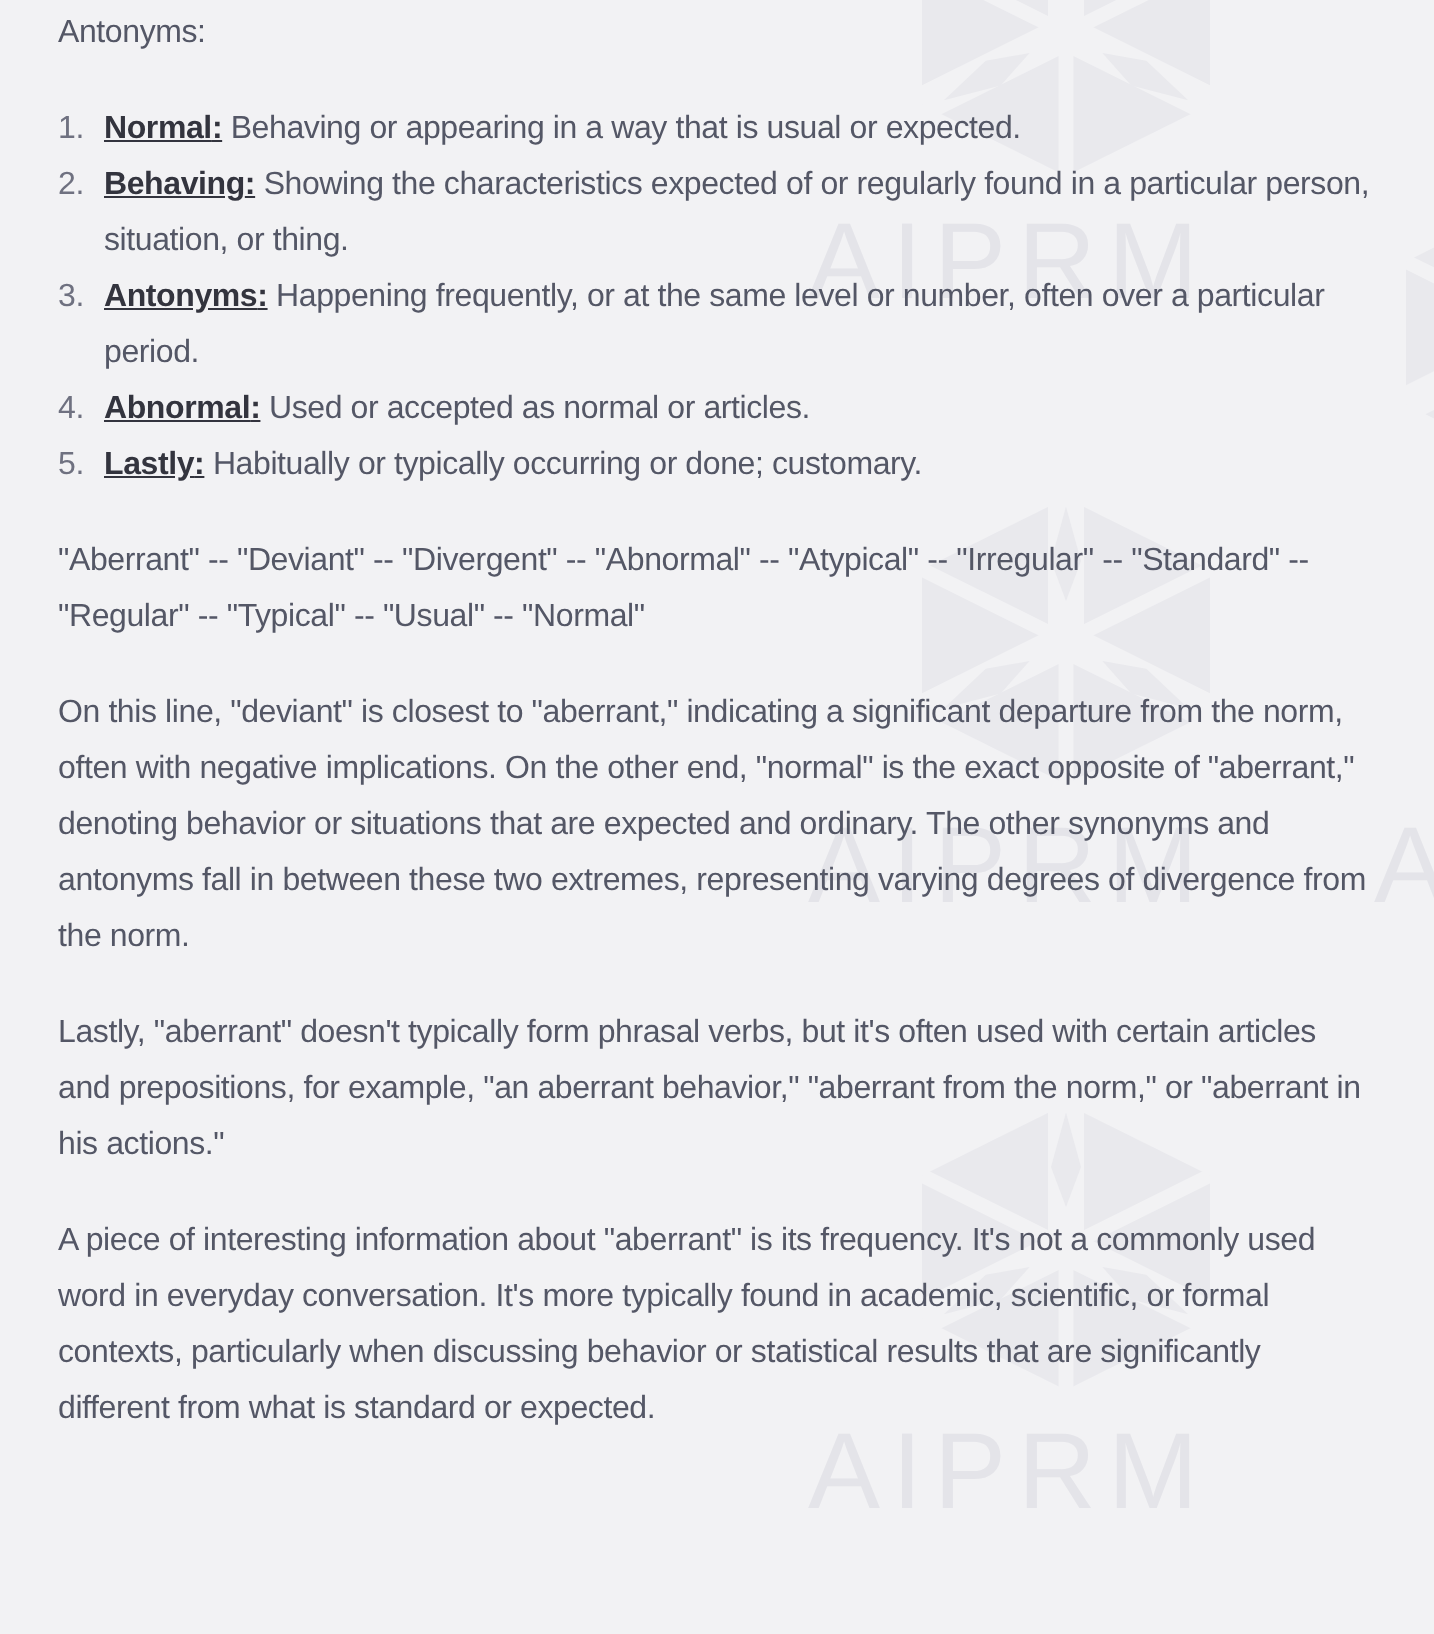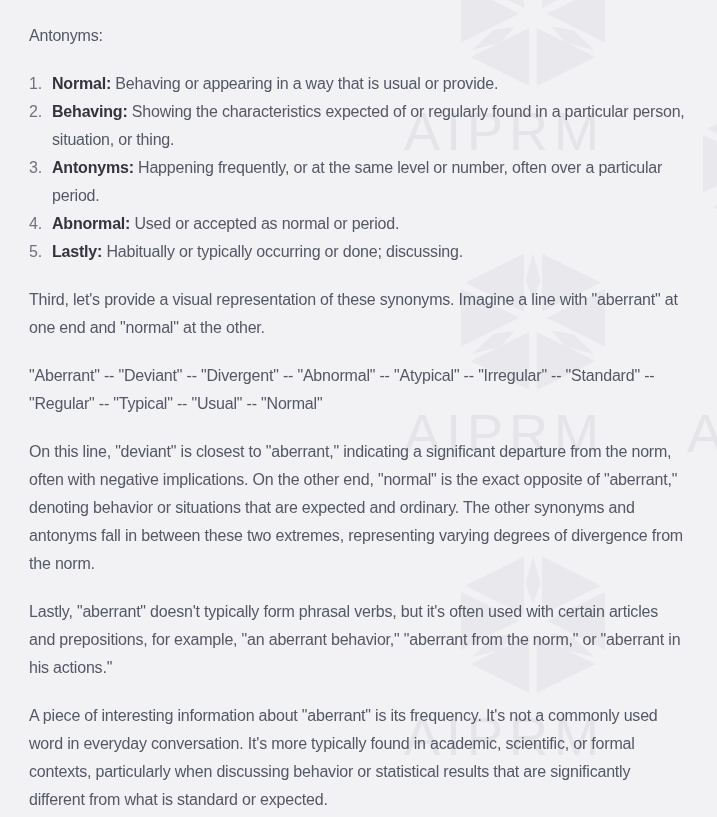--- a/index.html
+++ b/index.html
@@ -36,33 +36,33 @@
     color:var(--wm-text-color);
     white-space:nowrap;
   }
   .wm-text-1{top:104px;}
   .wm-text-2{top:406px;}
   .wm-text-3{top:709px;}
   .wm-text-frag{left:687px;top:406px;}
   
   .content{
     position:absolute;z-index:1;
-    left:29px;top:22px;width:657px;
+    left:29px;top:3px;width:657px;
     color:var(--text-color);
     font-size:16px;
     line-height:28px;
     letter-spacing:-0.2px;
   }
   .para{margin:20px 0 0 0;}
   .heading{margin:0;}
   .list{margin-top:20px;}
   .list-row{display:flex;}
   .num{flex:0 0 23px;width:23px;color:var(--marker-color);}
   .li-body{flex:1;}
-  .term{font-weight:bold;color:var(--bold-color);}
+  .term{font-weight:bold;color:var(--bold-color);text-decoration:underline;}
 </style>
 </head>
 <body>
 
 <div class="page">
 
   <div class="wm wm-logo wm-logo-1">
     <svg width="150" height="143" viewBox="-50 -50 100 100" preserveAspectRatio="none">
       <polygon class="facet" points="0,-50 48,-25 48,25 0,50 -48,25 -48,-25"></polygon>
       <g class="channel" stroke-width="5">
@@ -149,21 +149,21 @@
   <div class="content">
 
     <p class="heading">Antonyms:</p>
 
     <div class="list">
 
       <div class="list-row">
         <span class="num">1.</span>
         <div class="li-body">
           <strong class="term"><span>Normal</span><span>:</span></strong>
-          <span>Behaving or appearing in a way that is usual or provide.</span>
+          <span>Behaving or appearing in a way that is usual or expected.</span>
         </div>
       </div>
 
       <div class="list-row">
         <span class="num">2.</span>
         <div class="li-body">
           <strong class="term"><span>Behaving</span><span>:</span></strong>
           <span>Showing the characteristics expected of or regularly found in a particular person, situation, or thing.</span>
         </div>
       </div>
@@ -173,35 +173,34 @@
         <div class="li-body">
           <strong class="term"><span>Antonyms</span><span>:</span></strong>
           <span>Happening frequently, or at the same level or number, often over a particular period.</span>
         </div>
       </div>
 
       <div class="list-row">
         <span class="num">4.</span>
         <div class="li-body">
           <strong class="term"><span>Abnormal</span><span>:</span></strong>
-          <span>Used or accepted as normal or period.</span>
+          <span>Used or accepted as normal or articles.</span>
         </div>
       </div>
 
       <div class="list-row">
         <span class="num">5.</span>
         <div class="li-body">
           <strong class="term"><span>Lastly</span><span>:</span></strong>
-          <span>Habitually or typically occurring or done; discussing.</span>
+          <span>Habitually or typically occurring or done; customary.</span>
         </div>
       </div>
 
     </div>
 
-    <p class="para">Third, let's provide a visual representation of these synonyms. Imagine a line with "aberrant" at one end and "normal" at the other.</p>
 
     <p class="para">"Aberrant" -- "Deviant" -- "Divergent" -- "Abnormal" -- "Atypical" -- "Irregular" -- "Standard" -- "Regular" -- "Typical" -- "Usual" -- "Normal"</p>
 
     <p class="para">On this line, "deviant" is closest to "aberrant," indicating a significant departure from the norm, often with negative implications. On the other end, "normal" is the exact opposite of "aberrant," denoting behavior or situations that are expected and ordinary. The other synonyms and antonyms fall in between these two extremes, representing varying degrees of divergence from the norm.</p>
 
     <p class="para">Lastly, "aberrant" doesn't typically form phrasal verbs, but it's often used with certain articles and prepositions, for example, "an aberrant behavior," "aberrant from the norm," or "aberrant in his actions."</p>
 
     <p class="para">A piece of interesting information about "aberrant" is its frequency. It's not a commonly used word in everyday conversation. It's more typically found in academic, scientific, or formal contexts, particularly when discussing behavior or statistical results that are significantly different from what is standard or expected.</p>
 
   </div>

